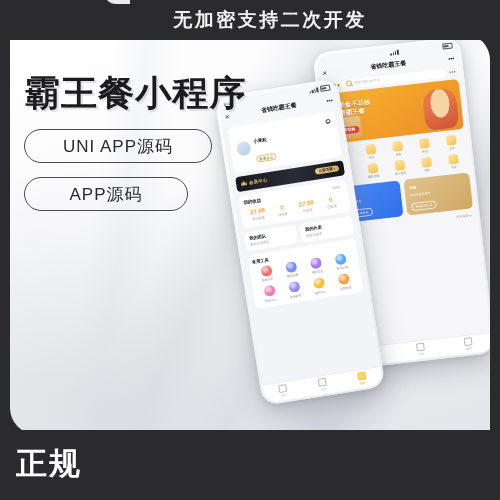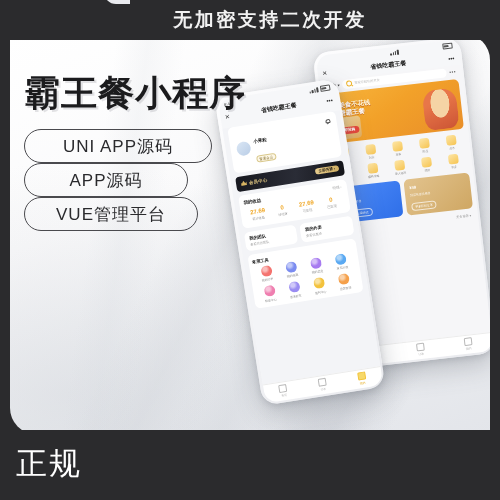--- a/index.html
+++ b/index.html
@@ -45,21 +45,21 @@
 
   
   .hero{position:absolute;left:24px;top:76px;z-index:20;}
   .hero-title{
     font-size:35px;font-weight:900;color:#1b1b1d;letter-spacing:1px;
     line-height:1;white-space:nowrap;margin:0;
     transform:scaleX(1.03);transform-origin:left center;
     text-shadow:2px 2px 0 rgba(120,120,128,.20);
     font-family:"DejaVu Sans","Liberation Sans",sans-serif;
   }
-  .pills{margin-top:18px;display:flex;flex-direction:column;}
+  .pills{margin-top:18px;display:flex;flex-direction:column;gap:14px;}
   .pill{
     border:1.6px solid #4a4a4e;border-radius:40px;
     background:transparent;color:#2a2a2d;
     font-size:17px;letter-spacing:1px;font-weight:400;
     height:34px;display:inline-flex;align-items:center;justify-content:center;
     white-space:nowrap;box-sizing:border-box;
   }
   .pill.w1{width:188px;}
   .pill.w2{width:164px;}
   .pill.w3{width:174px;}
@@ -240,21 +240,21 @@
   }
   .bp-foot{display:flex;justify-content:space-between;margin-top:5px;padding:0 2px;}
   .bp-foot-i{font-size:3.2px;color:#9b9b9b;}
 
   
   .bottom{
     position:absolute;left:0;bottom:0;width:500px;height:70px;
     background:#2b2b2d;z-index:10;display:flex;align-items:center;
   }
   .bottom-left{
-    width:112px;flex:none;color:#fff;font-weight:400;line-height:1.02;
+    width:112px;flex:none;color:#fff;font-weight:700;line-height:1.02;
     font-size:31px;letter-spacing:2px;padding-left:16px;box-sizing:border-box;
     font-family:"DejaVu Sans","Liberation Sans",sans-serif;
     margin-top:-2px;
   }
   .bottom-right{
     flex:1;display:flex;align-items:center;justify-content:center;
     color:#fff;font-size:30px;font-weight:900;letter-spacing:3px;
     white-space:nowrap;padding-right:8px;
   }
   .bottom-notch{
@@ -518,21 +518,20 @@
           </div>
       </div>
     </div>
   </div>
 
   <div class="hero">
     <div class="hero-title">霸王餐小程序</div>
     <div class="pills">
       <span class="pill w1">UNI APP源码</span>
       <span class="pill w2">APP源码</span>
-      <span class="pill w3">VUE管理平台</span>
     </div>
   </div>
 
   <div class="edge-l"></div>
   <div class="edge-r"></div>
   <div class="topband"></div>
   <div class="topband-text">无加密支持二次开发</div>
 
   <div class="bottom">
     <div class="bottom-left">

